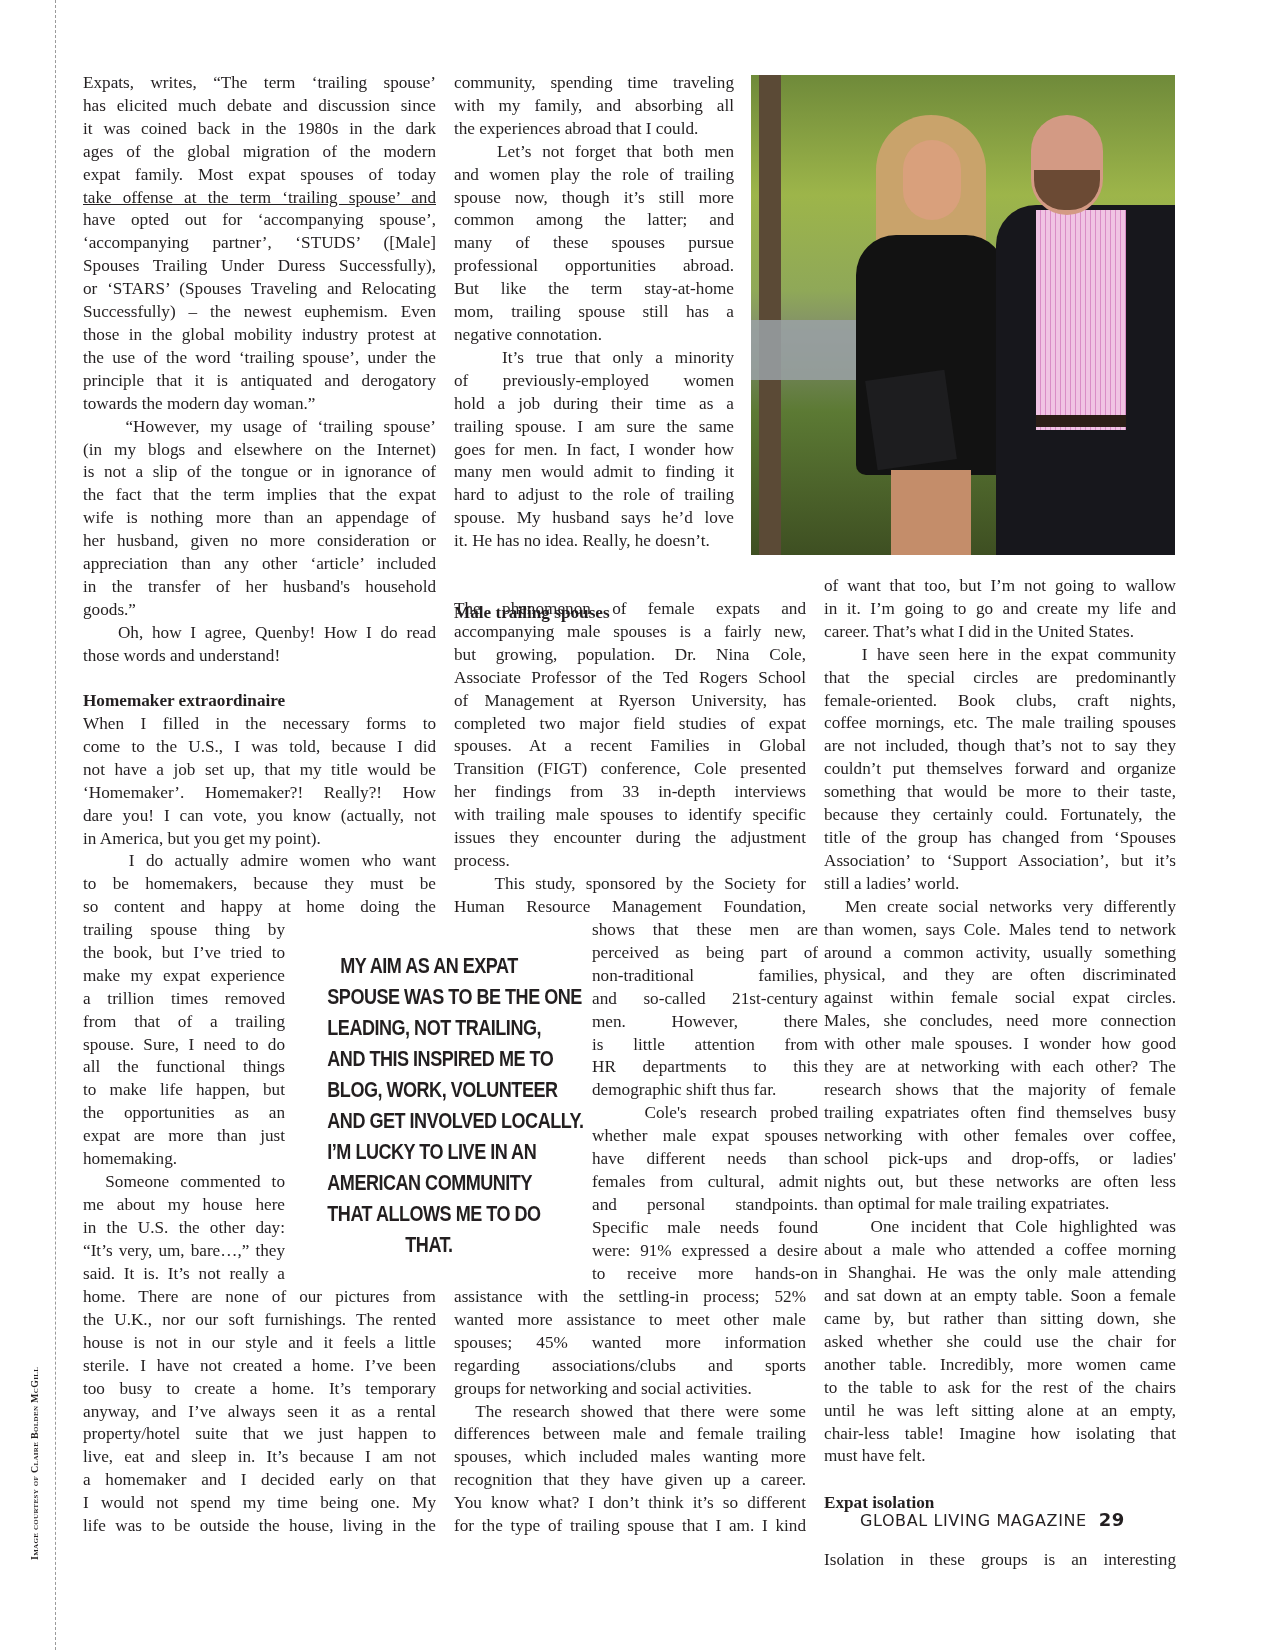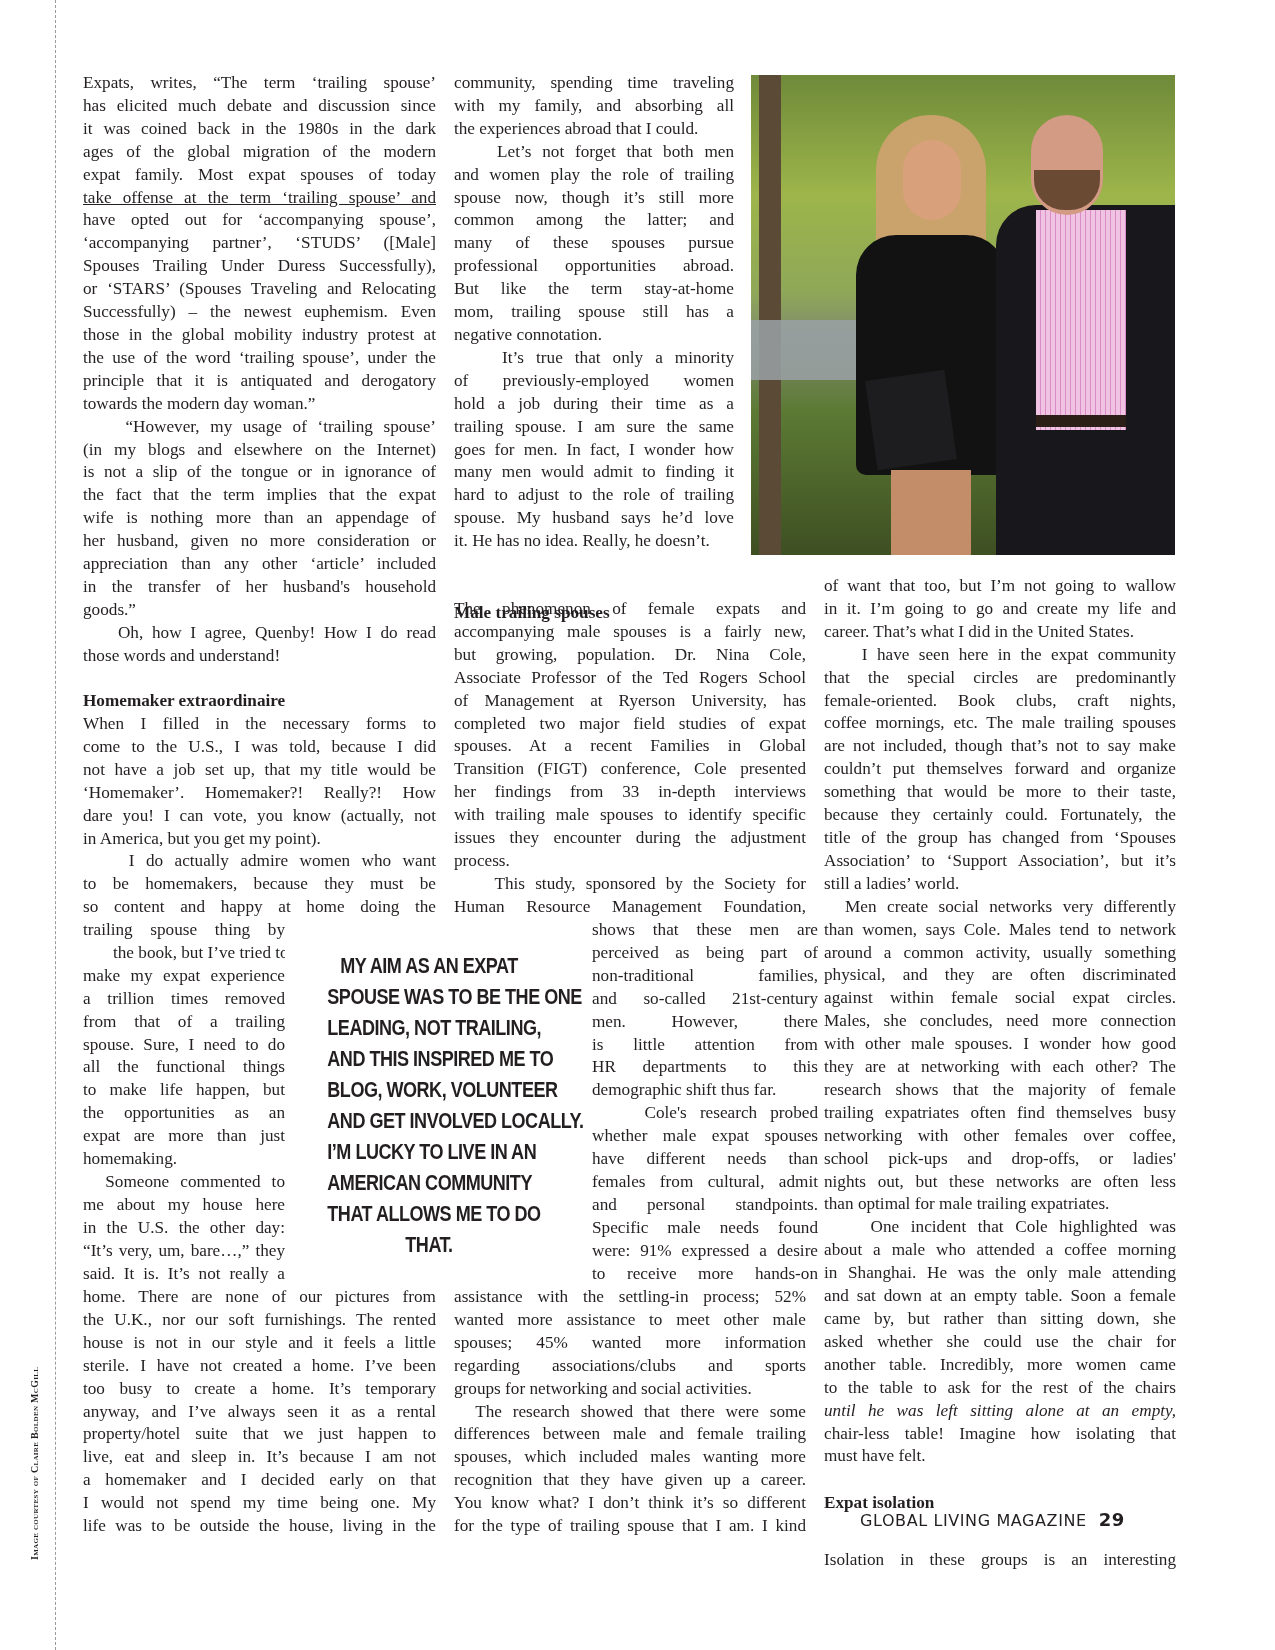--- a/index.html
+++ b/index.html
@@ -80,21 +80,21 @@
     <span class="line j" style="white-space: pre; font-family: Liberation Serif, serif;">not have a job set up, that my title would be</span>
     <span class="line j" style="white-space: pre;">‘Homemaker’. Homemaker?! Really?! How</span>
     <span class="line j" style="white-space: pre;">dare you! I can vote, you know (actually, not</span>
     <span class="line" style="white-space: pre;">in America, but you get my point).</span>
     <span class="line j" style="white-space: pre;">    I do actually admire women who want</span>
     <span class="line j" style="white-space: pre;">to be homemakers, because they must be</span>
     <span class="line j" style="white-space: pre;">so content and happy at home doing the</span>
   </div>
 <div class="col" id="c1narrow" style="left:83px; top:919px; width:202px;">
     <span class="line j" style="white-space: pre;">trailing spouse thing by</span>
-    <span class="line j" style="white-space: pre; margin-left: 30px;">the book, but I’ve tried to</span>
+    <span class="line j" style="white-space: pre;">the book, but I’ve tried to</span>
     <span class="line j" style="white-space: pre;">make my expat experience</span>
     <span class="line j" style="white-space: pre;">a trillion times removed</span>
     <span class="line j" style="white-space: pre;">from that of a trailing</span>
     <span class="line j" style="white-space: pre;">spouse. Sure, I need to do</span>
     <span class="line j" style="white-space: pre;">all the functional things</span>
     <span class="line j" style="white-space: pre;">to make life happen, but</span>
     <span class="line j" style="white-space: pre;">the opportunities as an</span>
     <span class="line j" style="white-space: pre;">expat are more than just</span>
     <span class="line" style="white-space: pre;">homemaking.</span>
     <span class="line j" style="white-space: pre;">  Someone commented to</span>
@@ -220,21 +220,21 @@
 </div>
 
 <div class="col" id="c3" style="left:824px; top:575px; width:352px;">
     <span class="line j" style="white-space: pre;">of want that too, but I’m not going to wallow</span>
     <span class="line j" style="white-space: pre;">in it. I’m going to go and create my life and</span>
     <span class="line" style="white-space: pre;">career. That’s what I did in the United States.</span>
     <span class="line j" style="white-space: pre;">    I have seen here in the expat community</span>
     <span class="line j" style="white-space: pre;">that the special circles are predominantly</span>
     <span class="line j" style="white-space: pre;">female-oriented. Book clubs, craft nights,</span>
     <span class="line j" style="white-space: pre;">coffee mornings, etc. The male trailing spouses</span>
-    <span class="line j" style="white-space: pre;">are not included, though that’s not to say make</span>
+    <span class="line j" style="white-space: pre;">are not included, though that’s not to say they</span>
     <span class="line j" style="white-space: pre;">couldn’t put themselves forward and organize</span>
     <span class="line j" style="white-space: pre;">something that would be more to their taste,</span>
     <span class="line j" style="white-space: pre;">because they certainly could. Fortunately, the</span>
     <span class="line j" style="white-space: pre;">title of the group has changed from ‘Spouses</span>
     <span class="line j" style="white-space: pre;">Association’ to ‘Support Association’, but it’s</span>
     <span class="line" style="white-space: pre;">still a ladies’ world.</span>
     <span class="line j" style="white-space: pre;">  Men create social networks very differently</span>
     <span class="line j" style="white-space: pre;">than women, says Cole. Males tend to network</span>
     <span class="line j" style="white-space: pre;">around a common activity, usually something</span>
     <span class="line j" style="white-space: pre;">physical, and they are often discriminated</span>
@@ -249,21 +249,21 @@
     <span class="line j" style="white-space: pre;">nights out, but these networks are often less</span>
     <span class="line" style="white-space: pre;">than optimal for male trailing expatriates.</span>
     <span class="line j" style="white-space: pre;">    One incident that Cole highlighted was</span>
     <span class="line j" style="white-space: pre;">about a male who attended a coffee morning</span>
     <span class="line j" style="white-space: pre;">in Shanghai. He was the only male attending</span>
     <span class="line j" style="white-space: pre;">and sat down at an empty table. Soon a female</span>
     <span class="line j" style="white-space: pre;">came by, but rather than sitting down, she</span>
     <span class="line j" style="white-space: pre;">asked whether she could use the chair for</span>
     <span class="line j" style="white-space: pre;">another table. Incredibly, more women came</span>
     <span class="line j" style="white-space: pre;">to the table to ask for the rest of the chairs</span>
-    <span class="line j" style="white-space: pre; font-style: italic;">until he was left sitting alone at an empty,</span>
+    <span class="line j" style="white-space: pre;">until he was left sitting alone at an empty,</span>
     <span class="line j" style="white-space: pre;">chair-less table! Imagine how isolating that</span>
     <span class="line" style="white-space: pre;">must have felt.</span>
   </div>
 <div class="col" style="left:824px; top:1492px; width:352px;">
   <span class="line head">Expat isolation</span>
 </div>
 <div class="col" id="c3after" style="left:824px; top:1515px; width:352px;margin-top:34px;">
     <span class="line j" style="white-space: pre;">Isolation in these groups is an interesting</span>
   </div>
 

